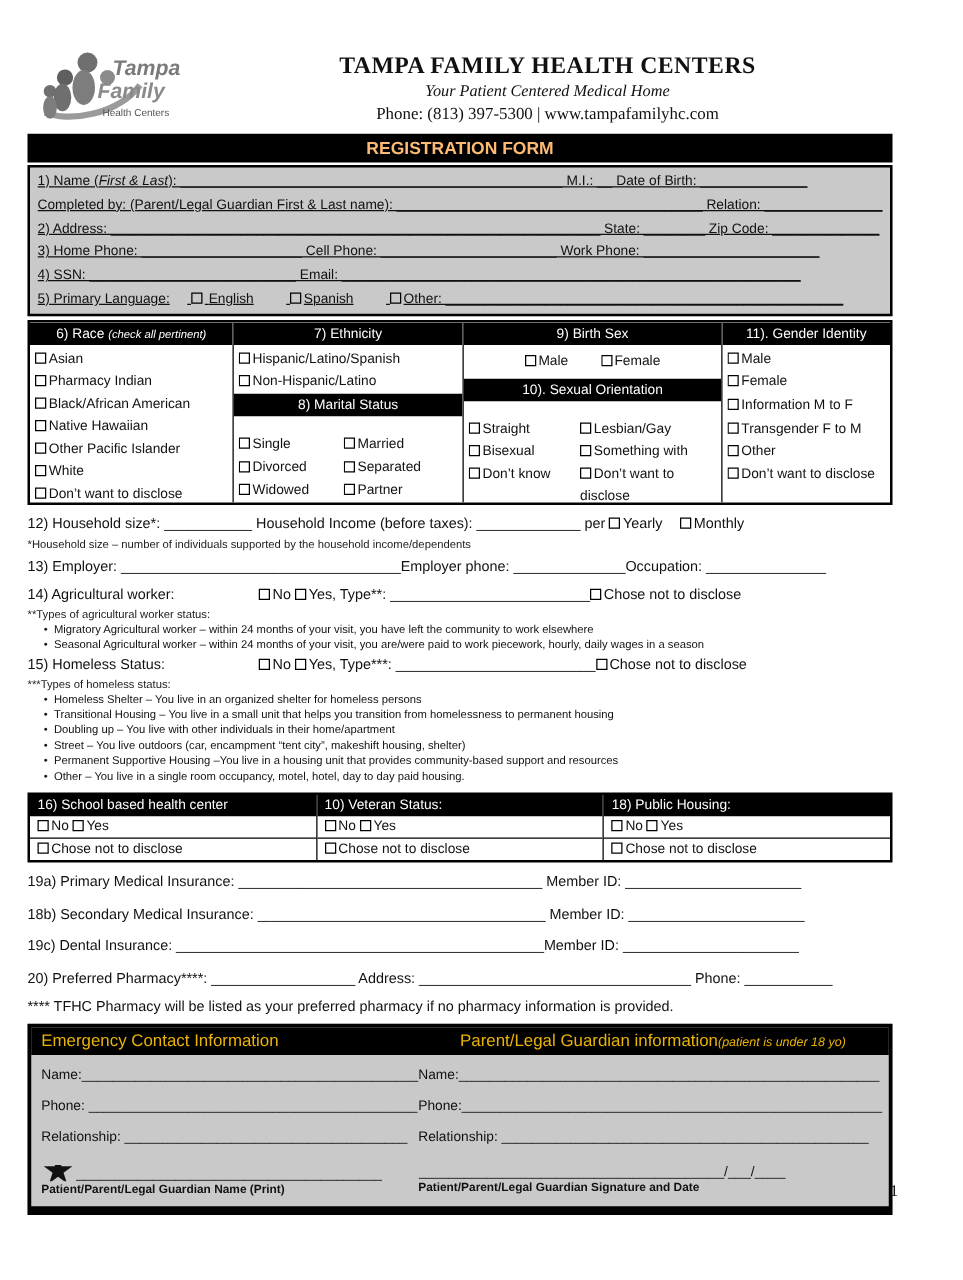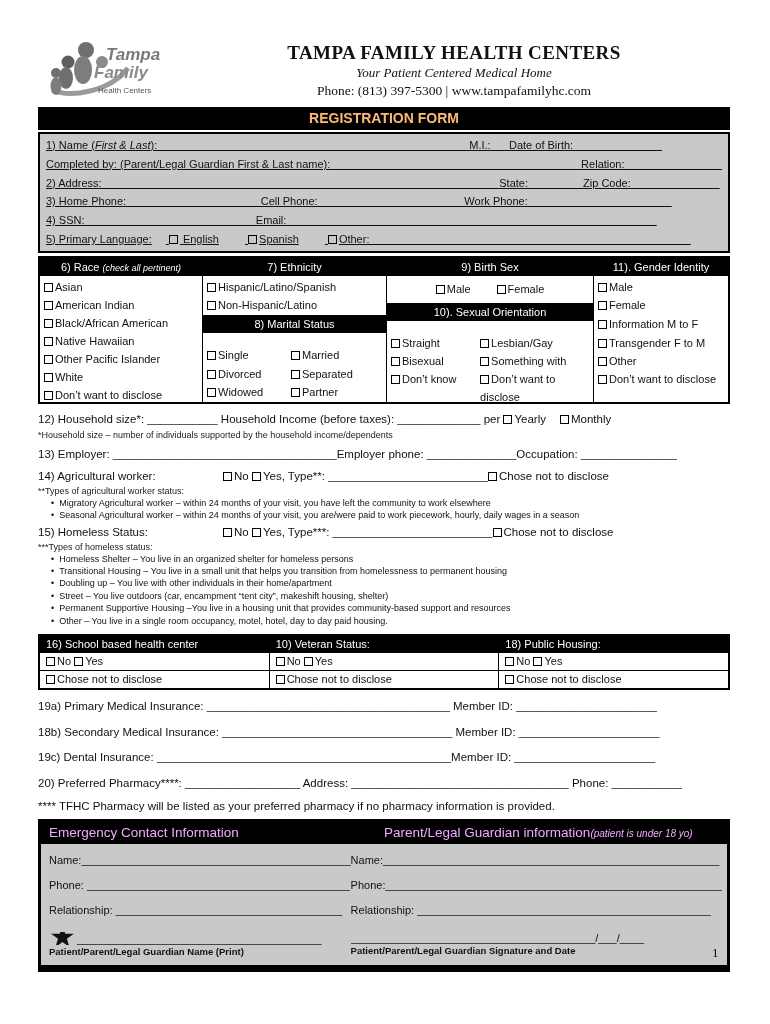--- a/index.html
+++ b/index.html
@@ -1,18 +1,18 @@
 <!DOCTYPE html>
 <html><head>
 <meta charset="utf-8">
 <style>
   * { box-sizing: border-box; margin: 0; padding: 0; }
   html,body { width: 770px; height: 1024px; background: #fff; overflow: hidden; }
   body { font-family: "Liberation Sans", sans-serif; color: #111; position: relative; }
-  .content { position: absolute; left: 38px; top: 40px; width: 692px; }
+  .content { position: absolute; left: 22px; top: 40px; width: 692px; }
 
   
   .hdr { position: relative; height: 64px; }
   .logo { position: absolute; left: 12px; top: 0; width: 128px; height: 62px; }
   .htext { margin-left: 140px; text-align: center; }
   .org { font-family: "Liberation Serif", serif; font-weight: bold; font-size: 19px; letter-spacing: .4px; padding-top: 2px; }
   .tagline { font-family: "Liberation Serif", serif; font-style: italic; font-size: 13px; margin-top: 1px; }
   .contact { font-family: "Liberation Serif", serif; font-size: 13.5px; margin-top: 2px; }
   .titlebar { background: #000; color: #fdba74; text-align: center; font-weight: bold; font-size: 14px; padding: 3px 0 4px; margin-top: 3px; }
 
@@ -59,21 +59,21 @@
   .srow { font-size: 11px; padding: 1px 6px; line-height: 15px; }
   .srow + .srow { border-top: 1px solid #000; }
 
   
   .ins { margin-top: 4px; }
   .ins .bigline { line-height: 25.5px; }
   .ins .note { line-height: 20px; }
 
   
   .ebox { border: 3px solid #000; border-bottom: 7px solid #000; background: #c9c9c9; margin-top: 3px; }
-  .ehead { background: #000; color: #f0abfc; display: flex; font-size: 13.5px; padding: 3px 8px 4px; }
+  .ehead { background: #000; color: #eab308; display: flex; font-size: 13.5px; padding: 3px 8px 4px; }
   .ehead .eh-l { width: 50%; }
   .ehead .eh-r { flex: 1; }
   .ehead .it { font-size: 10px; }
   .ebody { display: flex; padding: 4px 8px 0; }
   .ecol-l { width: 47%; } .ecol-r { flex: 1; }
   .eline { font-size: 11px; line-height: 25px; white-space: nowrap; overflow: hidden; }
   .esig { font-size: 11px; margin-top: 9px; white-space: nowrap; overflow: hidden; }
   .star { font-size: 30px; line-height: 10px; vertical-align: -4px; margin-right: 1px; }
   .esiglabel { font-weight: bold; font-size: 9.5px; margin: 1px 0 8px; }
   .pageno { position: absolute; left: 712px; top: 945px; font-family: "Liberation Serif", serif; font-size: 13px; }
@@ -119,21 +119,21 @@
       <span class="cb"></span><span>Other: ____________________________________________________</span>
     </div>
   </div>
 
   <div class="rtable">
     <div class="rcol c1">
       <div class="rhead"><span>6) Race </span><span class="it">(check all pertinent)</span></div>
       <div class="ritems">
 
       <div class="cbi"><span class="cb"></span><span>Asian</span></div>
-          <div class="cbi"><span class="cb"></span><span>American Indian</span></div>
+          <div class="cbi"><span class="cb"></span><span>Pharmacy Indian</span></div>
           <div class="cbi"><span class="cb"></span><span>Black/African American</span></div>
           <div class="cbi"><span class="cb"></span><span>Native Hawaiian</span></div>
           <div class="cbi"><span class="cb"></span><span>Other Pacific Islander</span></div>
           <div class="cbi"><span class="cb"></span><span>White</span></div>
           <div class="cbi"><span class="cb"></span><span>Don’t want to disclose</span></div>
         </div>
     </div>
     <div class="rcol c2">
       <div class="rhead">7) Ethnicity</div>
       <div class="ritems">

